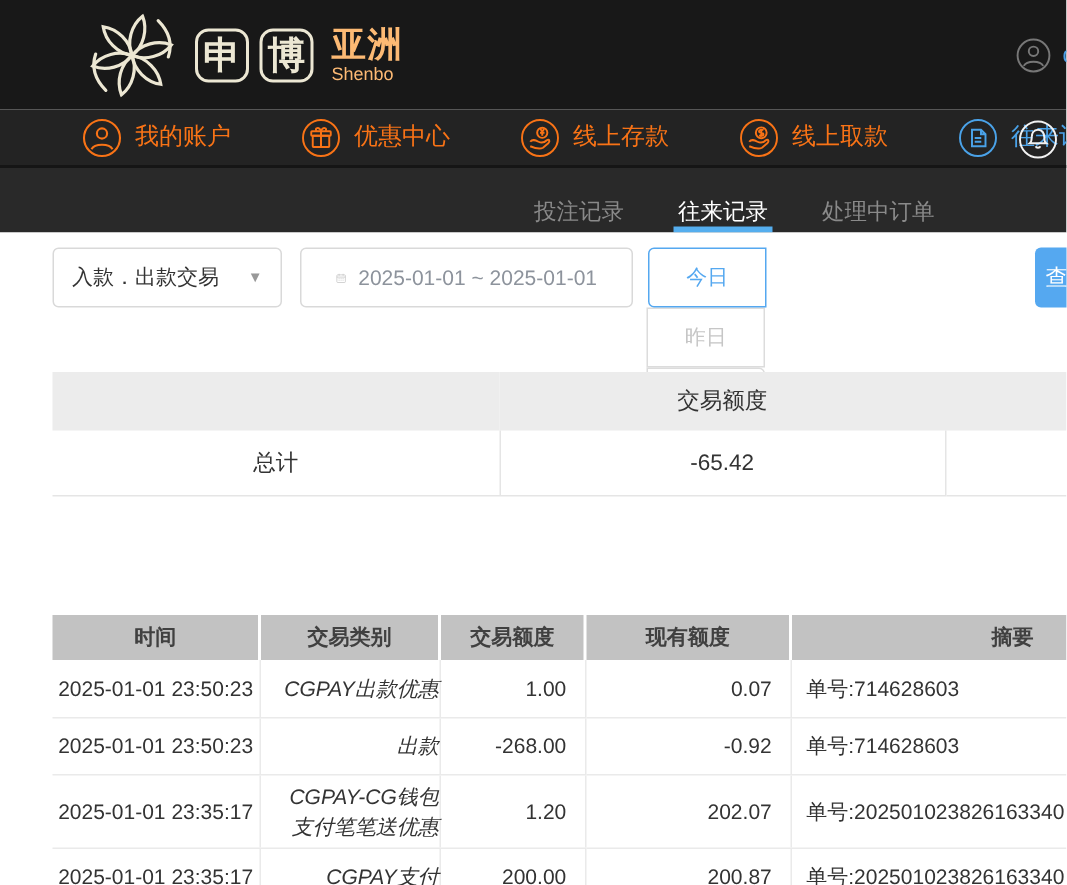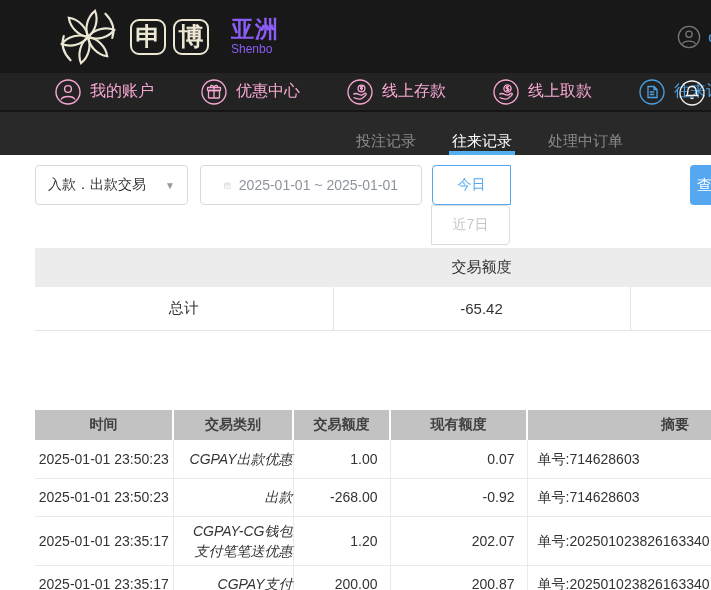--- a/index.html
+++ b/index.html
@@ -14,37 +14,37 @@
     height:73px; background:#181818; position:relative;
     display:flex; align-items:center; padding-left:57px;
   }
   .logo { display:flex; align-items:center; cursor:pointer; }
   .flower { margin-right:4px; }
   .logo-box {
     width:36px; height:36px; border:2.5px solid #ece7d3; border-radius:9px;
     display:inline-flex; align-items:center; justify-content:center;
     color:#ece7d3; font-size:25px; font-weight:bold; margin-left:7px;
   }
-  .logo-right { margin-left:22px; color:#8b5cf6; line-height:1; }
+  .logo-right { margin-left:12px; color:#fdba74; line-height:1; }
   .logo-region { font-size:23px; font-weight:bold; letter-spacing:1px; }
   .logo-sub { font-size:12px; margin-top:2px; }
   .user-area {
     position:absolute; right:-14px; top:0; height:73px;
     display:flex; align-items:center; gap:7px;
   }
   .user-name { color:#4a9fe8; font-size:15px; }
 
   
   .mainnav {
     height:39px; background:#232323; border-bottom:2px solid #151515;
     display:flex; align-items:center; padding-left:55px; gap:47px;
     position:relative;
   }
   .nav-item {
-    display:flex; align-items:center; gap:9px; color:#f9a8d4;
+    display:flex; align-items:center; gap:9px; color:#f97316;
     font-size:16px; cursor:pointer; white-space:nowrap;
   }
   .nav-item.active { color:#4aa2e8; }
   .nav-ic { flex:0 0 auto; }
   .bell-wrap { position:absolute; right:6px; top:7px; color:#f2f2f2; }
 
   
   .subnav { height:43px; background:#292929; position:relative; }
   .tabs {
     position:absolute; left:353px; top:0; height:100%;
@@ -257,20 +257,21 @@
         <g fill="none" stroke="#c3c3c3" stroke-width="1.3">
           <rect x="1.5" y="3" width="15" height="13.5" rx="1.5"></rect>
           <path d="M1.5 7 h15 M5.5 1.2 v3.4 M12.5 1.2 v3.4"></path>
           <path d="M4.5 9.5 h2 M8 9.5 h2 M11.5 9.5 h2 M4.5 12.5 h2 M8 12.5 h2 M11.5 12.5 h2" stroke-width="1.1"></path>
         </g>
       </svg>
       <span>2025-01-01 ~ 2025-01-01</span>
     </div>
     <div class="quick-group">
       <button class="quick-btn active">今日</button>
+      <button class="quick-btn">昨日</button>
       <button class="quick-btn">近7日</button>
     </div>
     <button class="search-btn">查询</button>
   </div>
 
   <table class="summary-table">
     <thead>
       <tr>
         <th class="sum-col1"></th>
         <th class="sum-col2">交易额度</th>

